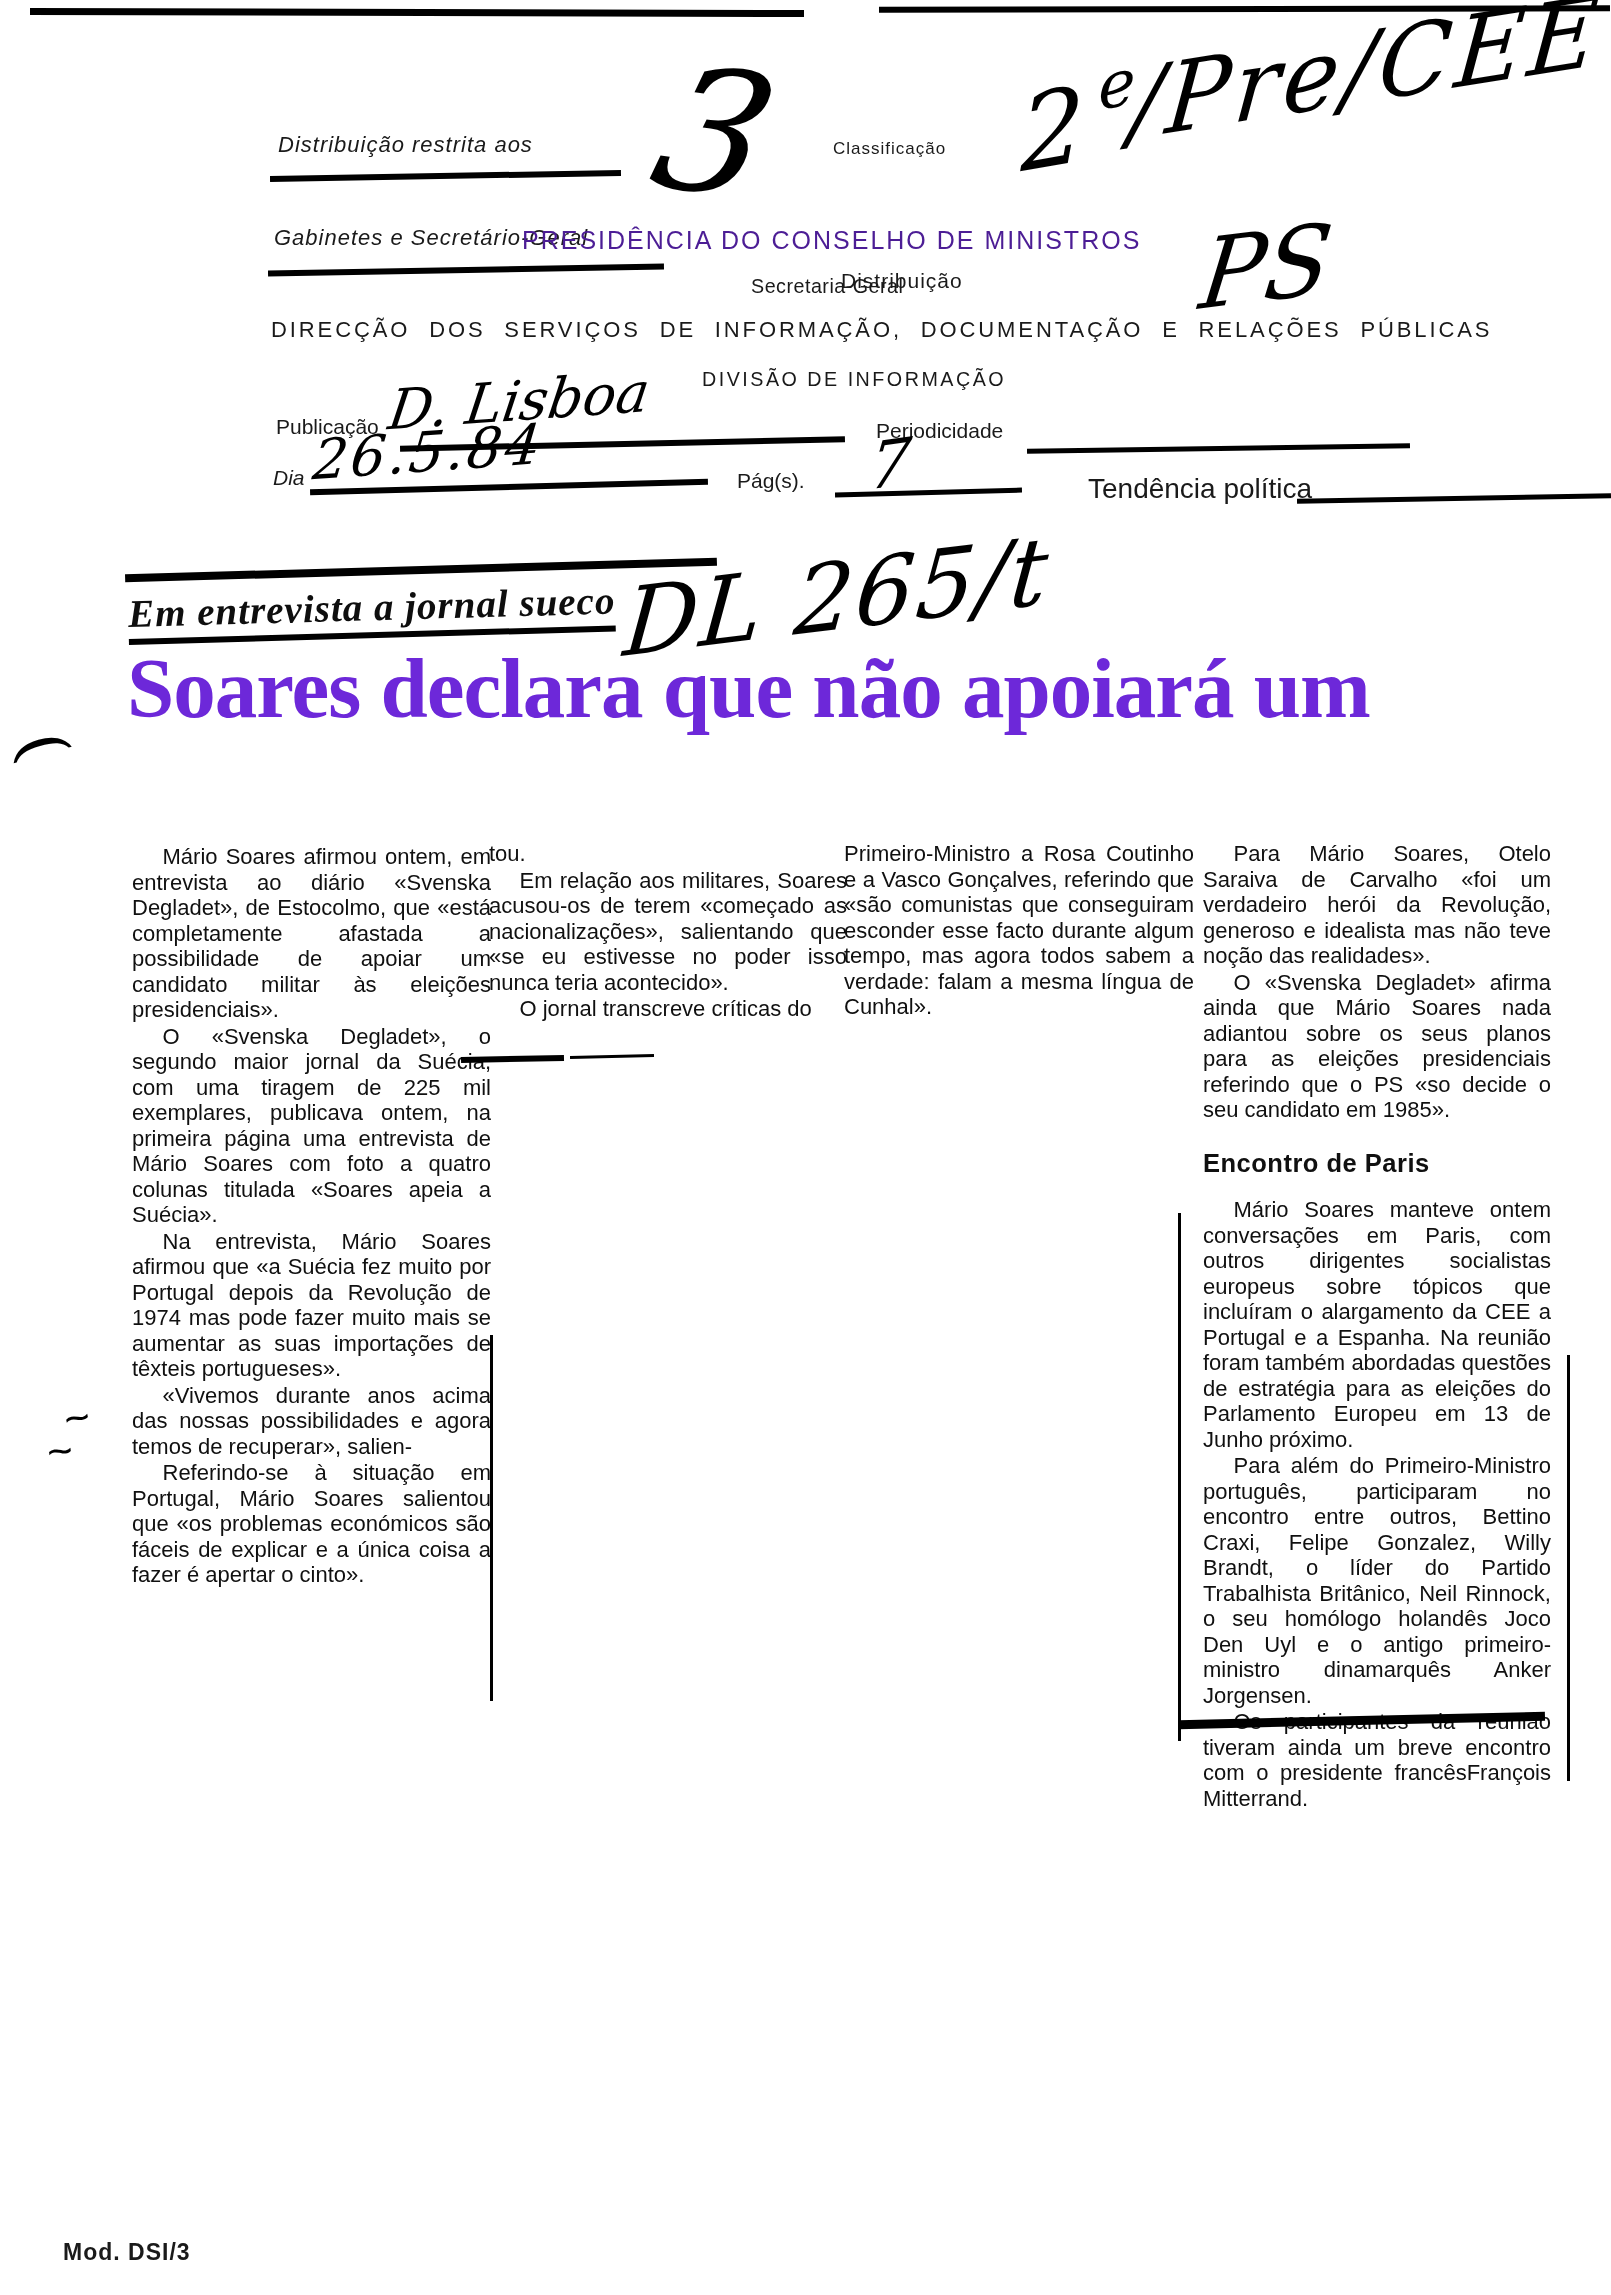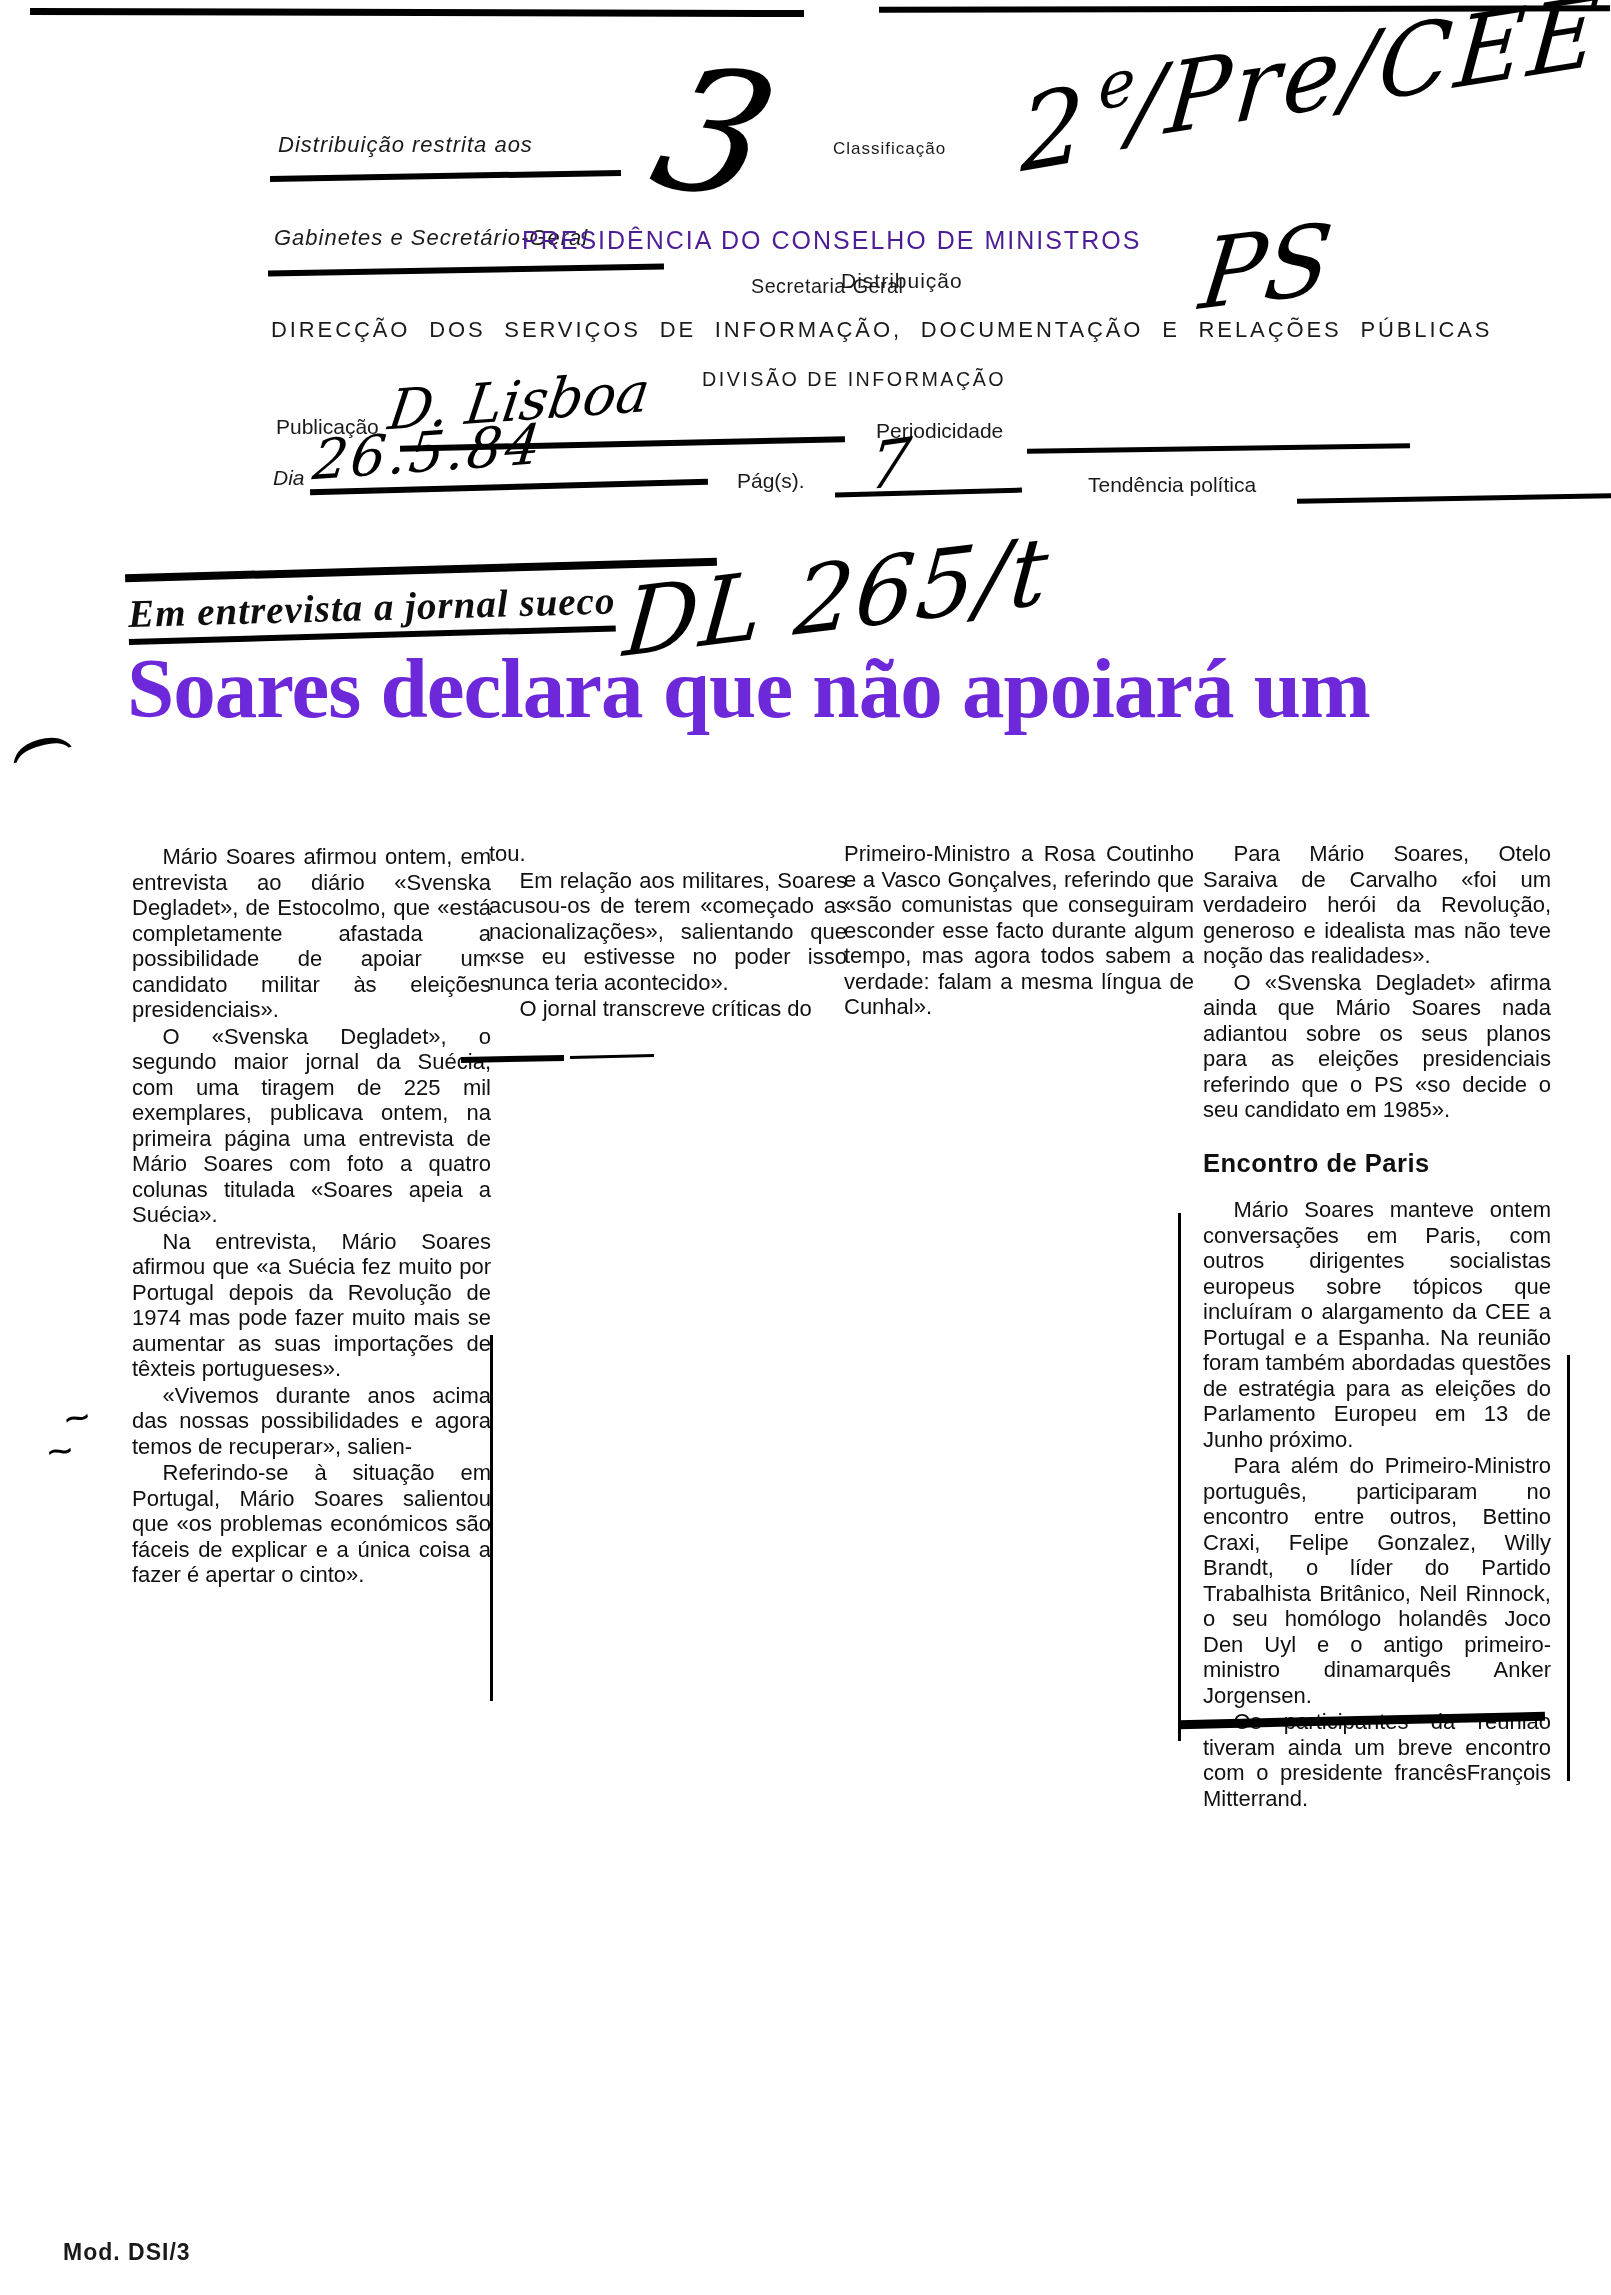--- a/index.html
+++ b/index.html
@@ -53,21 +53,21 @@
   <div class="rule" style="left:400px;top:441px;width:445px;height:5.9px;transform:rotate(-1.2deg);"></div>
   <div class="lbl" style="left:876px;top:419px;font-size:21px;">Periodicidade</div>
   <div class="rule" style="left:1027px;top:446px;width:383px;height:5.4px;transform:rotate(-0.8deg);"></div>
 
   <div class="lbl" style="left:273px;top:466px;font-size:21px;font-style:italic;">Dia</div>
   <div class="hw" style="left:313px;top:420px;font-size:55px;letter-spacing:2.9px;transform:rotate(-4deg) skewX(-10deg);">26.5.84</div>
   <div class="rule" style="left:310px;top:484px;width:398px;height:5.9px;transform:rotate(-1.5deg);"></div>
   <div class="lbl" style="left:737px;top:469px;font-size:21px;">Pág(s).</div>
   <div class="hw" style="left:870px;top:427px;font-size:64px;transform:rotate(-8deg) skewX(-14deg);">7</div>
   <div class="rule" style="left:835px;top:490px;width:187px;height:5.4px;transform:rotate(-1.5deg);"></div>
-  <div class="lbl" style="left:1088px;top:473px;font-size:21px;">Tendência política</div>
+  <div class="lbl" style="left:1088px;top:473px;font-size:28px;">Tendência política</div>
   <div class="rule" style="left:1297px;top:496px;width:314px;height:5.4px;transform:rotate(-1deg);"></div>
 
   <div class="rule" style="left:125px;top:566px;width:592px;height:7.9px;transform:rotate(-1.6deg);"></div>
 
   <div class="abs" style="left:129px;top:591px;">
     <span class="kicker">Em entrevista a jornal sueco</span>
   </div>
 
   <div class="abs headline" style="left:127px;top:644px;">Soares declara que não apoiará um</div>
 

